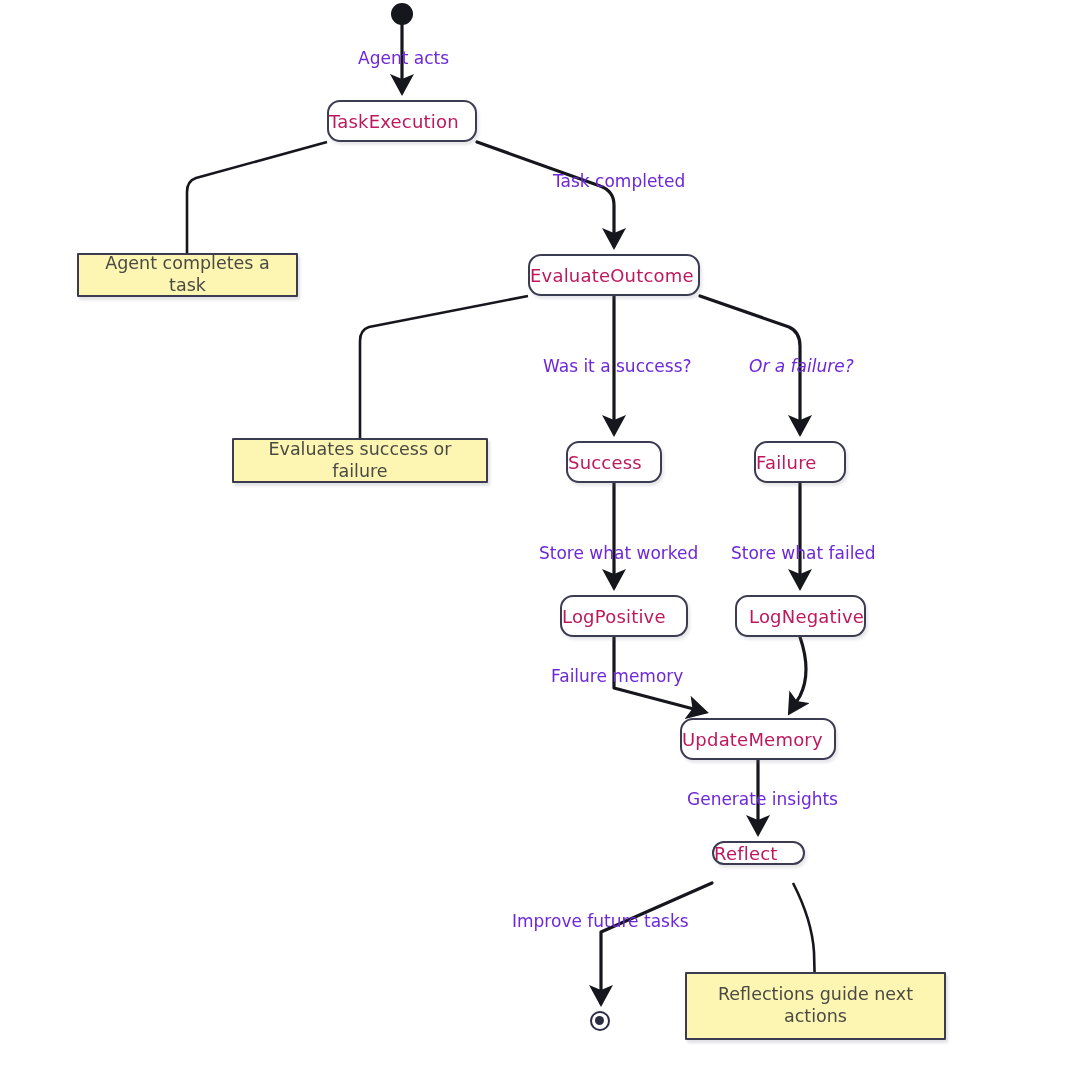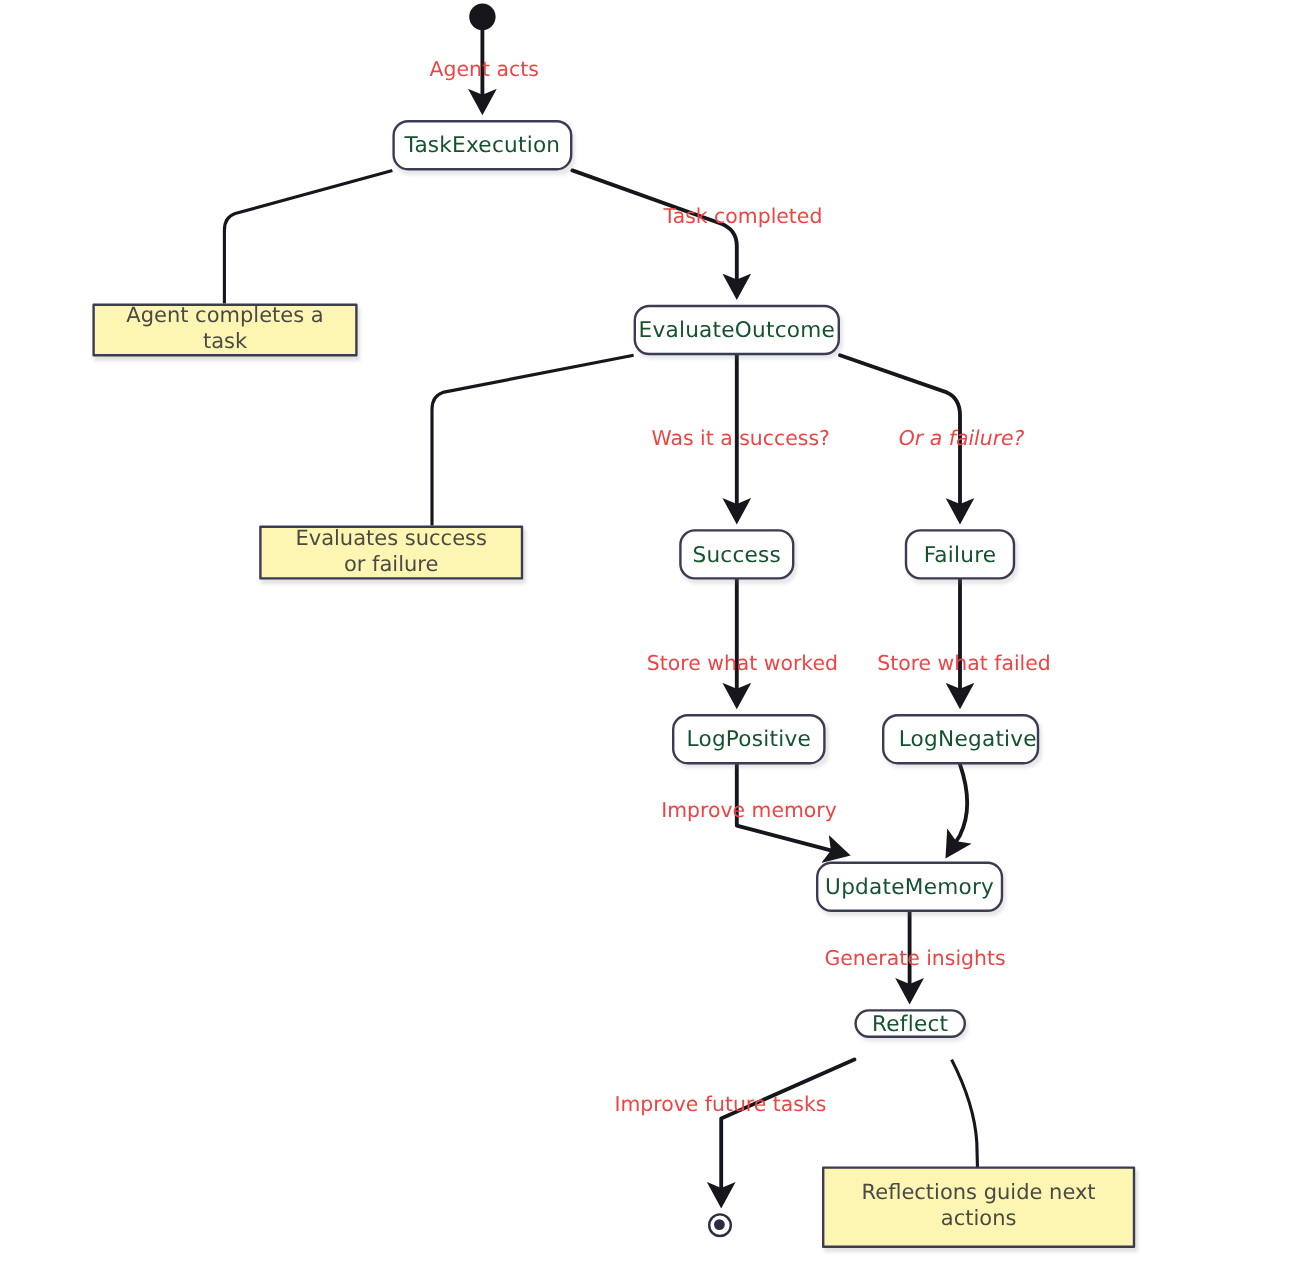--- a/index.html
+++ b/index.html
@@ -39,25 +39,25 @@
     stroke-width: 2.6;
     stroke-linecap: butt;
     stroke-linejoin: round;
   }
   
   .state-node {
     position: absolute;
     box-sizing: border-box;
     display: flex;
     align-items: center;
-    justify-content: center;
+    justify-content: flex-start;
     background: #ffffff;
     border: 2.6px solid #3b3b52;
     border-radius: 13px;
-    color: #14532d;
+    color: #be185d;
     font-size: 18px;
     letter-spacing: 0.2px;
     box-shadow: 2px 3px 3px rgba(120,120,140,0.18);
     white-space: nowrap;
   }
   
   .note-box {
     position: absolute;
     box-sizing: border-box;
     display: flex;
@@ -69,21 +69,21 @@
     border-radius: 1px;
     color: #4a4a44;
     font-size: 17.5px;
     line-height: 1.25;
     padding: 4px 17px;
     box-shadow: 2px 3px 3px rgba(140,140,150,0.25);
   }
   
   .edge-label {
     position: absolute;
-    color: #ef4444;
+    color: #6d28d9;
     font-size: 17px;
     white-space: nowrap;
     background: transparent;
   }
   
   .start-marker {
     position: absolute;
     width: 22px;
     height: 22px;
     border-radius: 50%;
@@ -180,21 +180,21 @@
   </div>
 
   <div class="state-node" style="left:712px; top:841px; width:93px; height:24px;">
     <span>Reflect</span>
   </div>
 
   <div class="note-box" style="left:77px; top:253px; width:221px; height:44px;">
     <span>Agent completes a task</span>
   </div>
 
-  <div class="note-box" style="left:216px; top:438px; width:220px; height:45px;align-items:center;">
+  <div class="note-box" style="left:232px; top:438px; width:256px; height:45px;align-items:center;">
     <span>Evaluates success or failure</span>
   </div>
 
   <div class="note-box" style="left:685px; top:972px; width:261px; height:68px;">
     <span>Reflections guide next actions</span>
   </div>
 
   <div class="edge-label" style="left:358px; top:48px;">
     <span>Agent acts</span>
   </div>
@@ -213,21 +213,21 @@
 
   <div class="edge-label" style="left:539px; top:543px;">
     <span>Store what worked</span>
   </div>
 
   <div class="edge-label" style="left:731px; top:543px;">
     <span>Store what failed</span>
   </div>
 
   <div class="edge-label" style="left:551px; top:666px;">
-    <span>Improve memory</span>
+    <span>Failure memory</span>
   </div>
 
   <div class="edge-label" style="left:687px; top:789px;">
     <span>Generate insights</span>
   </div>
 
   <div class="edge-label" style="left:512px; top:911px;">
     <span>Improve future tasks</span>
   </div>
 

